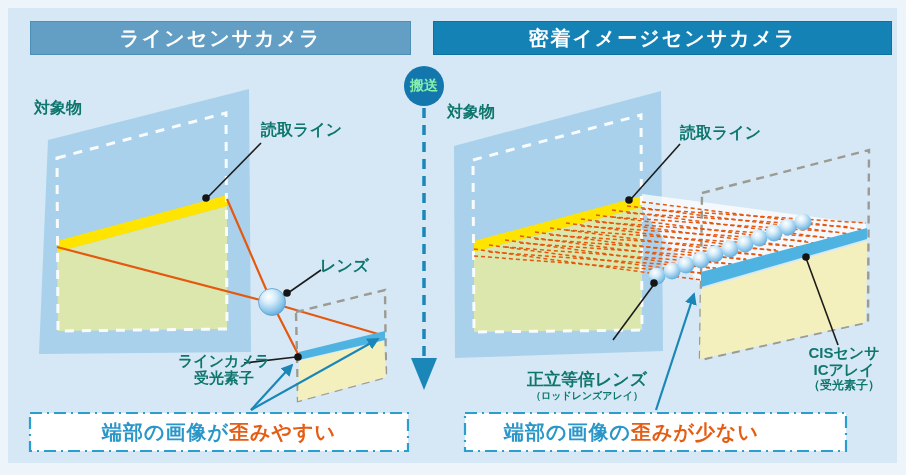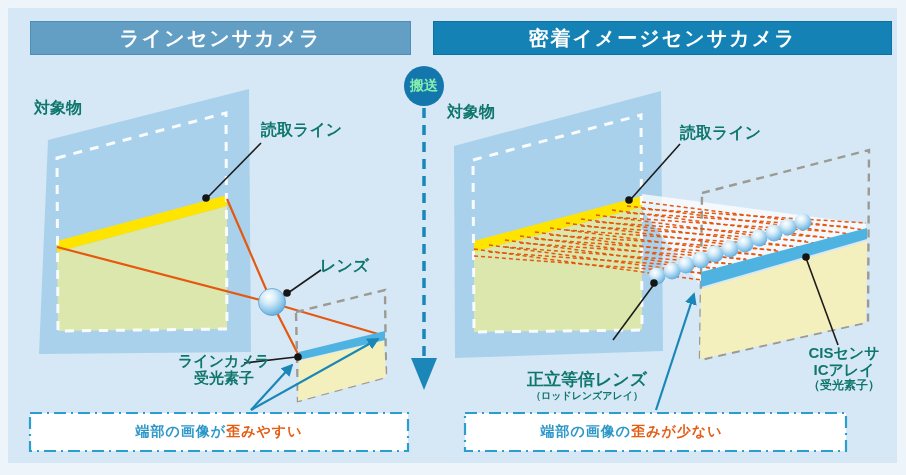--- a/index.html
+++ b/index.html
@@ -29,21 +29,21 @@
   .tiny{font-size:12px;}
   .f15{font-size:15px;margin-left:28px;}
   .f17{font-size:17px;margin-top:30px;}
   .conveyance-circle{
     position:absolute; left:404px; top:66px; width:40px; height:40px;
     border-radius:50%; background:#1377ad; display:flex; align-items:center;
     justify-content:center; color:#86efac; font-size:14px; font-weight:700;
   }
   .caption{
     position:absolute; height:38px; display:flex; align-items:center;
-    justify-content:center; font-size:14px; font-weight:700; letter-spacing:1px;
+    justify-content:center; font-size:20px; font-weight:700; letter-spacing:1px;
   }
   .cap-left{left:30px; top:413px; width:378px;}
   .cap-right{left:441px; top:413px; width:381px;}
   .cap-blue{color:#2b97c8;}
   .cap-orange{color:#e45d15;}
 </style>
 </head>
 <body>
 
 <div class="canvas">

